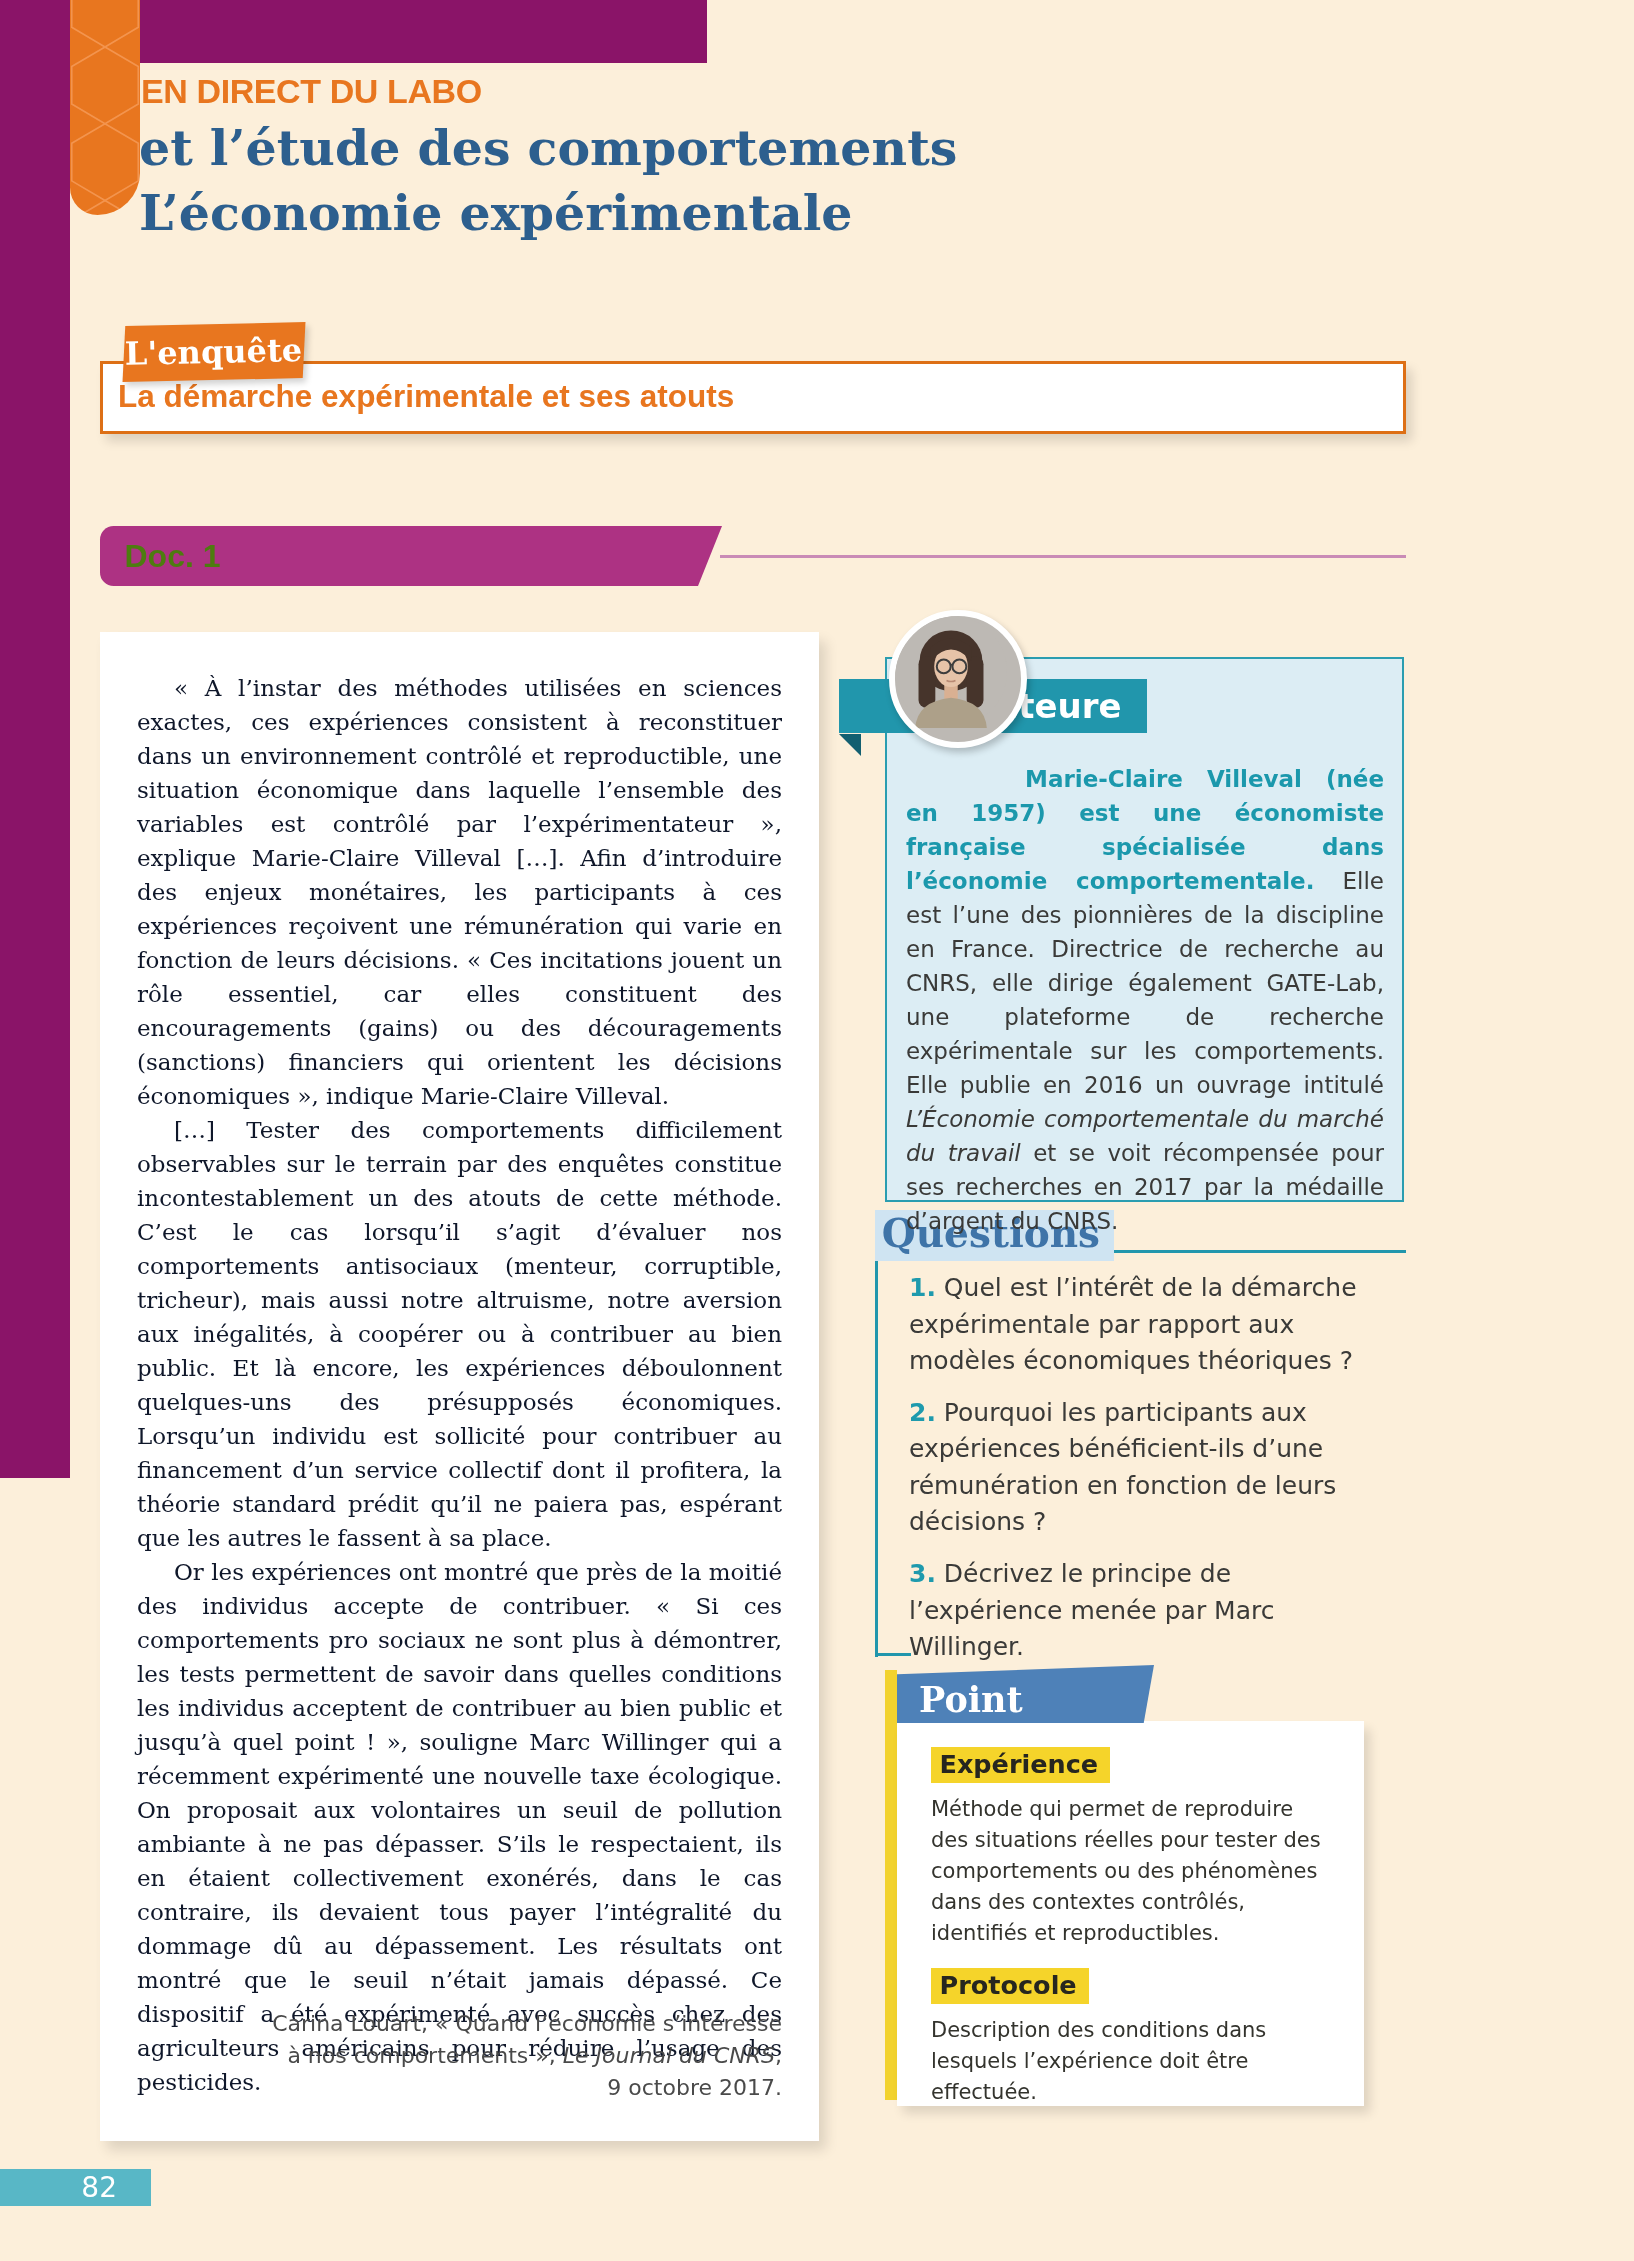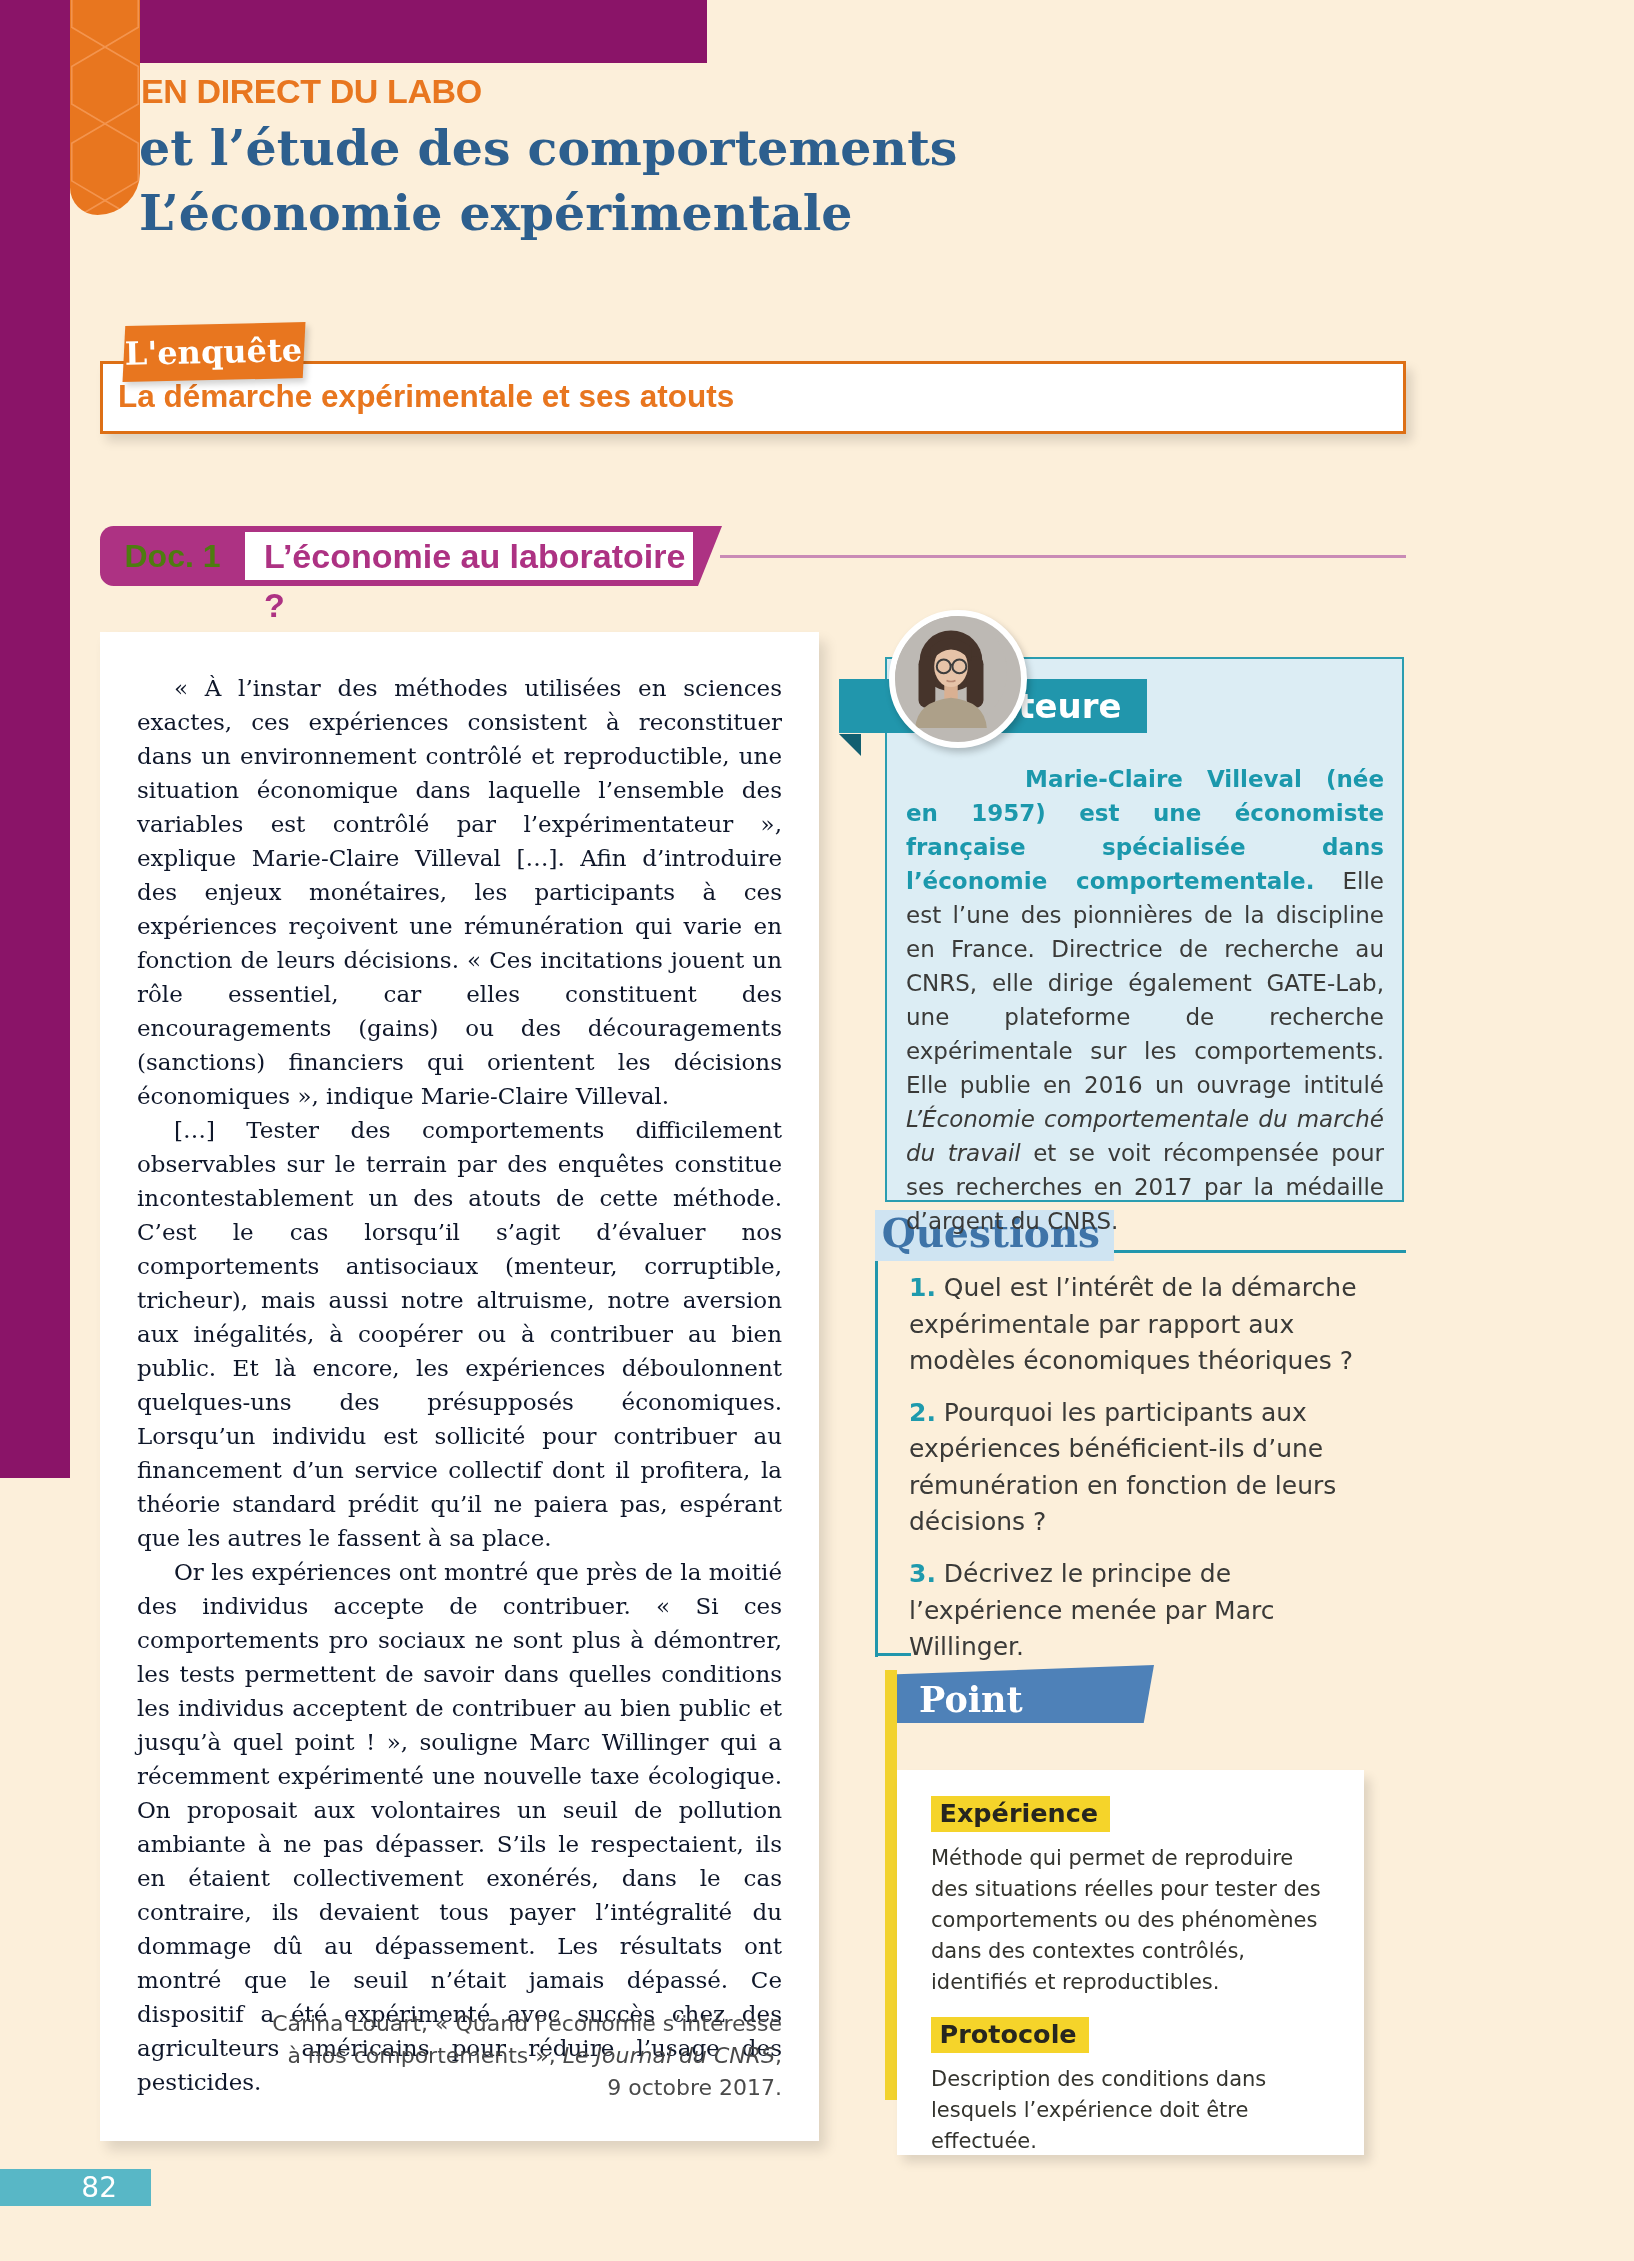--- a/index.html
+++ b/index.html
@@ -72,21 +72,21 @@
   .q-list{position:absolute;left:909px;top:1270px;width:482px;
     font-family:"DejaVu Sans",sans-serif;font-size:25px;line-height:1.46;color:#3a3a38;}
   .q-item{margin-bottom:15.3px;}
   .q-num{color:#1e9aad;font-weight:bold;}
   
   .pn-bar{position:absolute;left:885px;top:1670px;width:12px;height:430px;background:#f2d22e;}
   .pn-banner{position:absolute;left:897px;top:1665px;width:257px;height:58px;background:#4e81b8;
     clip-path:polygon(0 16%,100% 0,96% 100%,0 100%);z-index:2;}
   .pn-banner span{display:block;padding:13.6px 0 0 22px;color:#fff;
     font-family:"DejaVu Serif",serif;font-weight:bold;font-size:35px;}
-  .pn-card{position:absolute;left:897px;top:1770px;width:467px;height:385px;background:#fff;
+  .pn-card{position:absolute;left:897px;top:1721px;width:467px;height:385px;background:#fff;
     box-shadow:6px 7.7px 10.2px rgba(0,0,0,.12);box-sizing:border-box;padding:25.5px 34px;overflow:hidden;}
   .term-chip{display:inline-block;background:#f5d42a;padding:2.6px 12px 4.3px 8.5px;
     font-family:"DejaVu Sans",sans-serif;font-weight:bold;font-size:25.5px;color:#26261f;}
   .term-def{margin:10.2px 0 19px 0;font-family:"DejaVu Sans",sans-serif;font-size:21px;
     line-height:31px;color:#33332d;}
   
   .page-bar{position:absolute;left:0;top:2169px;width:151px;height:37px;background:#58b7c6;
     text-align:right;}
   .page-bar span{padding-right:34px;line-height:37px;color:#fff;font-size:28px;
     font-family:"DejaVu Sans",sans-serif;}
@@ -118,23 +118,20 @@
   <div class="enquete-tab">
     <span>L'enquête</span>
   </div>
   <div class="enquete-box">
     <span>La démarche expérimentale et ses atouts</span>
   </div>
 
   <div class="doc-band"></div>
   <div class="doc-tip"></div>
   <div class="doc-badge">Doc. 1</div>
-  <div class="doc-inner">
-    <span>L’économie au laboratoire ?</span>
-  </div>
   <div class="doc-rule"></div>
 
   <div class="article-card">
     <p>« À l’instar des méthodes utilisées en sciences exactes, ces expériences consistent à reconstituer dans un environnement contrôlé et reproductible, une situation économique dans laquelle l’ensemble des variables est contrôlé par l’expérimentateur », explique Marie-Claire Villeval […]. Afin d’introduire des enjeux monétaires, les participants à ces expériences reçoivent une rémunération qui varie en fonction de leurs décisions. « Ces incitations jouent un rôle essentiel, car elles constituent des encouragements (gains) ou des découragements (sanctions) financiers qui orientent les décisions économiques », indique Marie-Claire Villeval.</p>
     <p>[…] Tester des comportements difficilement observables sur le terrain par des enquêtes constitue incontestablement un des atouts de cette méthode. C’est le cas lorsqu’il s’agit d’évaluer nos comportements antisociaux (menteur, corruptible, tricheur), mais aussi notre altruisme, notre aversion aux inégalités, à coopérer ou à contribuer au bien public. Et là encore, les expériences déboulonnent quelques-uns des présupposés économiques. Lorsqu’un individu est sollicité pour contribuer au financement d’un service collectif dont il profitera, la théorie standard prédit qu’il ne paiera pas, espérant que les autres le fassent à sa place.</p>
     <p>Or les expériences ont montré que près de la moitié des individus accepte de contribuer. « Si ces comportements pro sociaux ne sont plus à démontrer, les tests permettent de savoir dans quelles conditions les individus acceptent de contribuer au bien public et jusqu’à quel point ! », souligne Marc Willinger qui a récemment expérimenté une nouvelle taxe écologique. On proposait aux volontaires un seuil de pollution ambiante à ne pas dépasser. S’ils le respectaient, ils en étaient collectivement exonérés, dans le cas contraire, ils devaient tous payer l’intégralité du dommage dû au dépassement. Les résultats ont montré que le seuil n’était jamais dépassé. Ce dispositif a été expérimenté avec succès chez des agriculteurs américains pour réduire l’usage des pesticides.</p>
     <div class="article-citation"><span>Carina Louart, « Quand l’économie s’intéresse à nos comportements », </span><span class="italic">Le Journal du CNRS</span><span>, 9 octobre 2017.</span></div>
   </div>
 
   <div class="author-card"></div>

